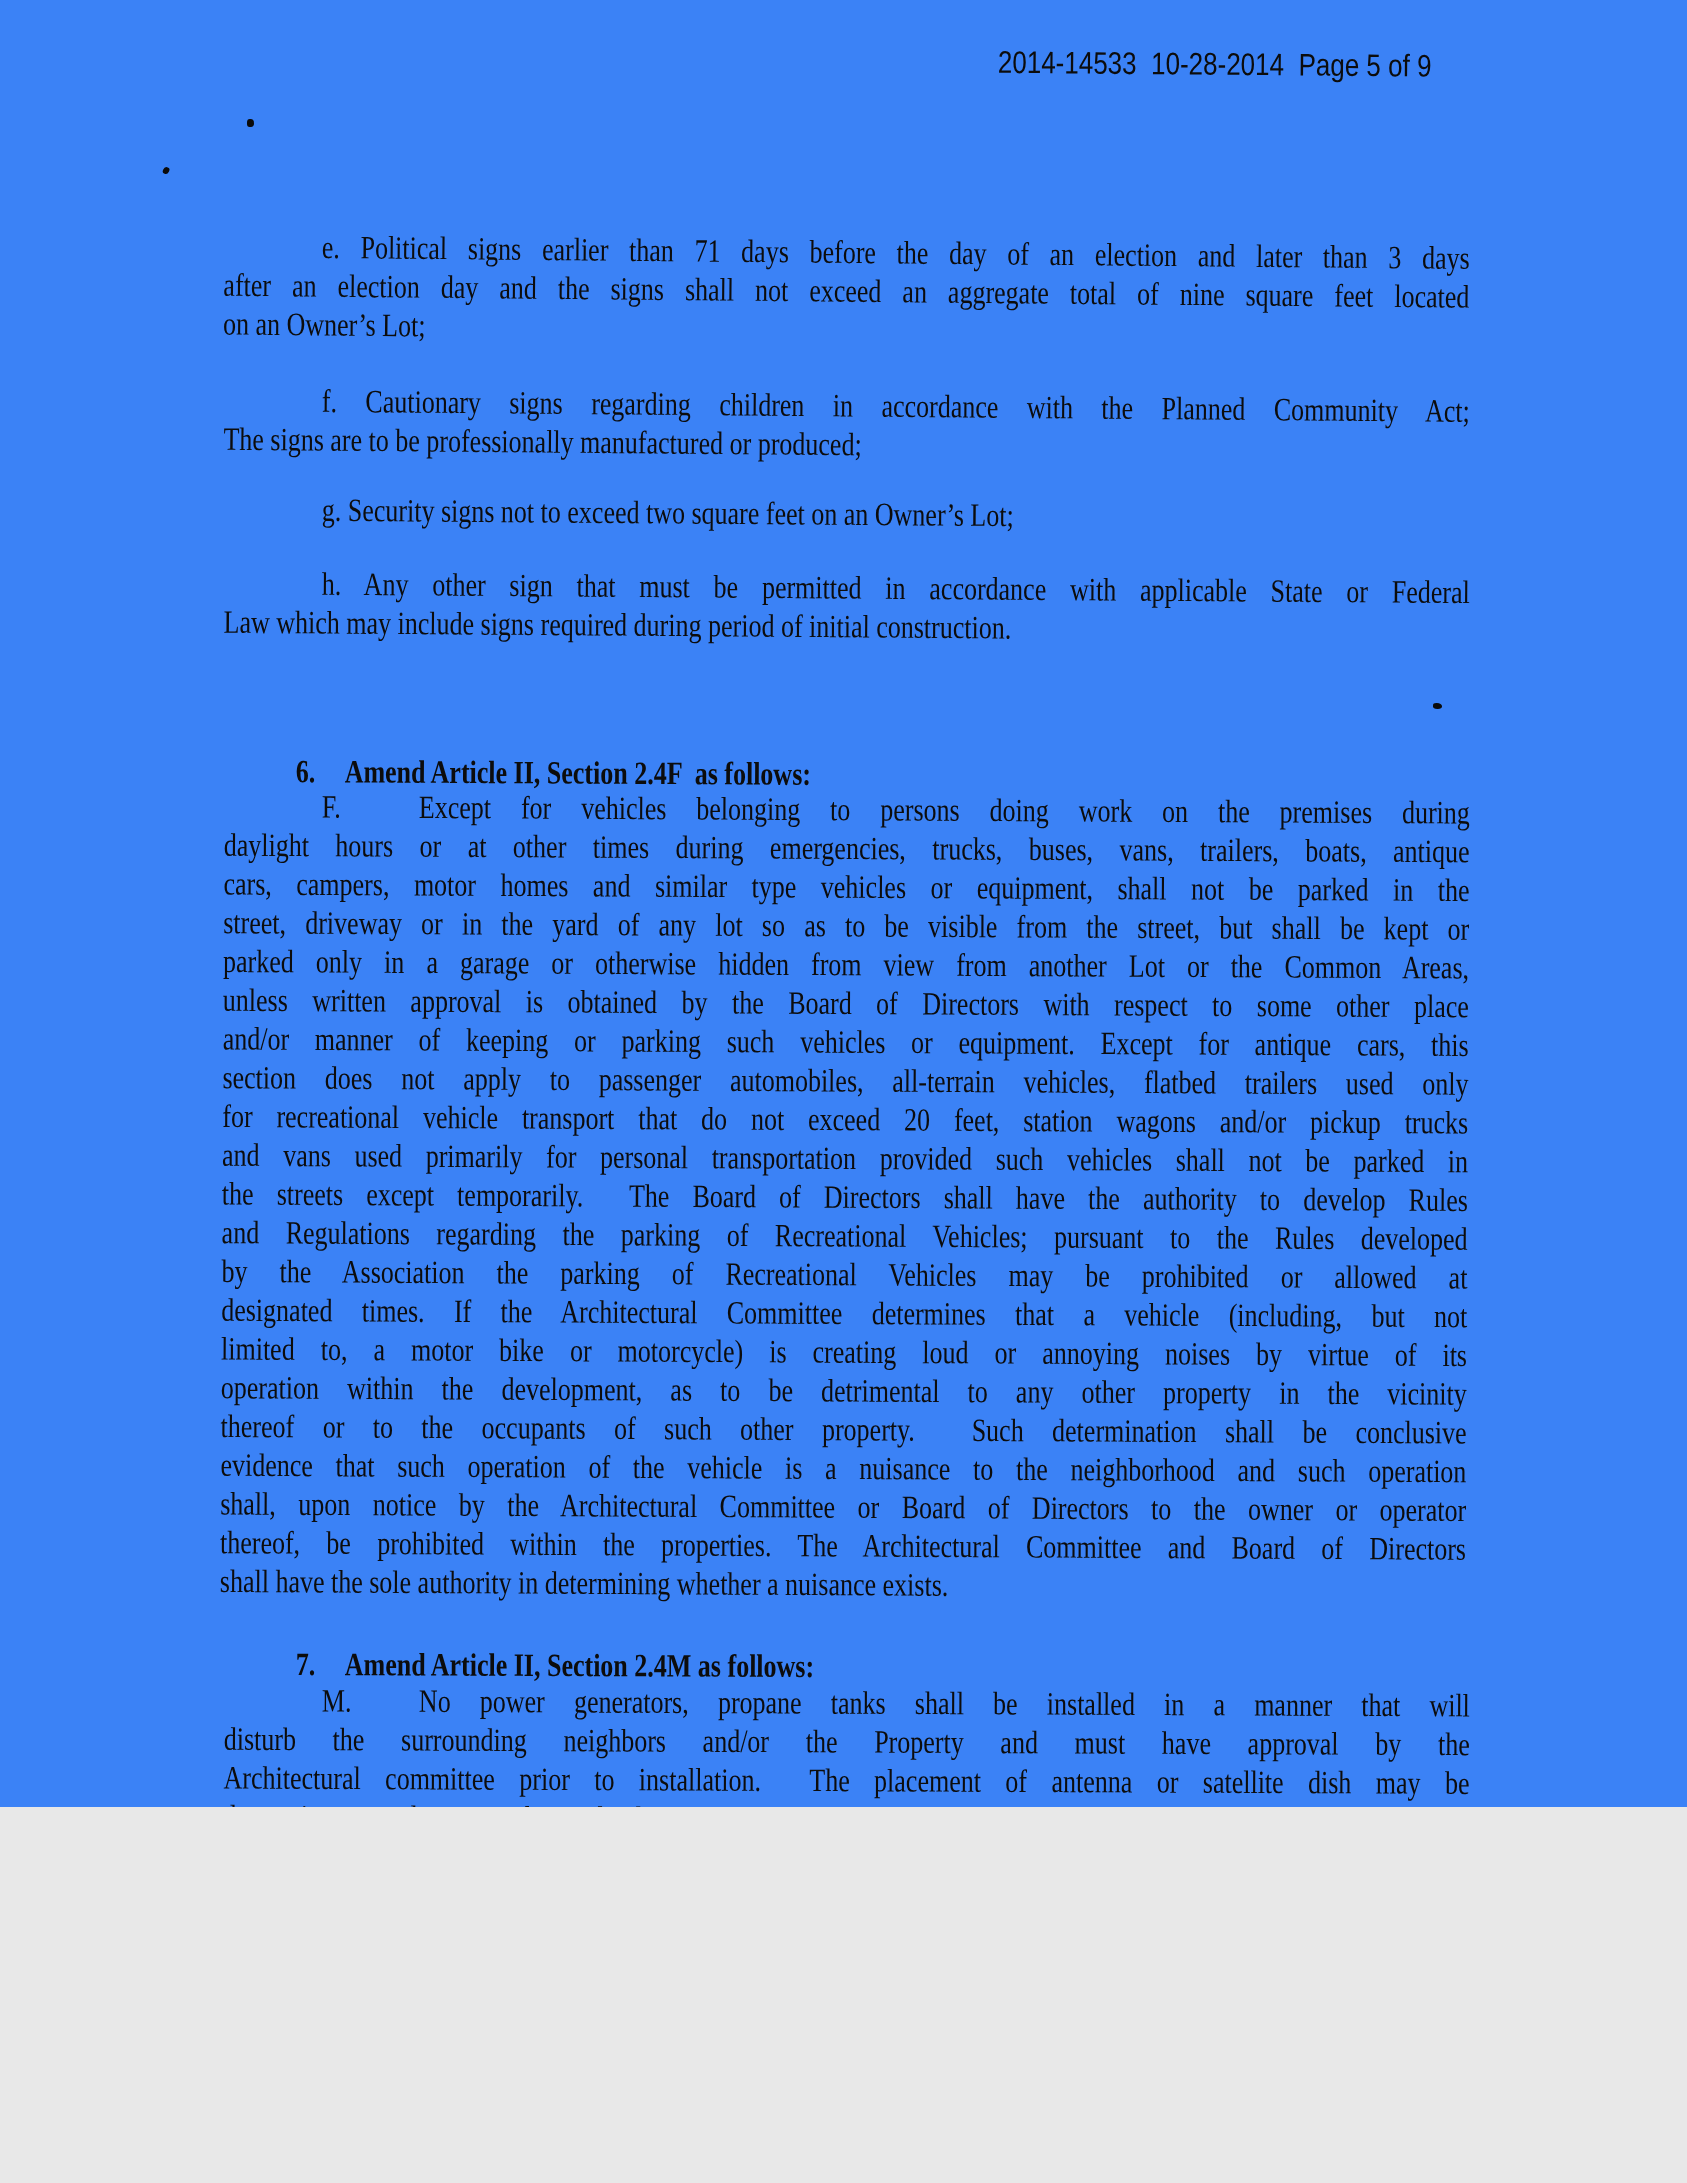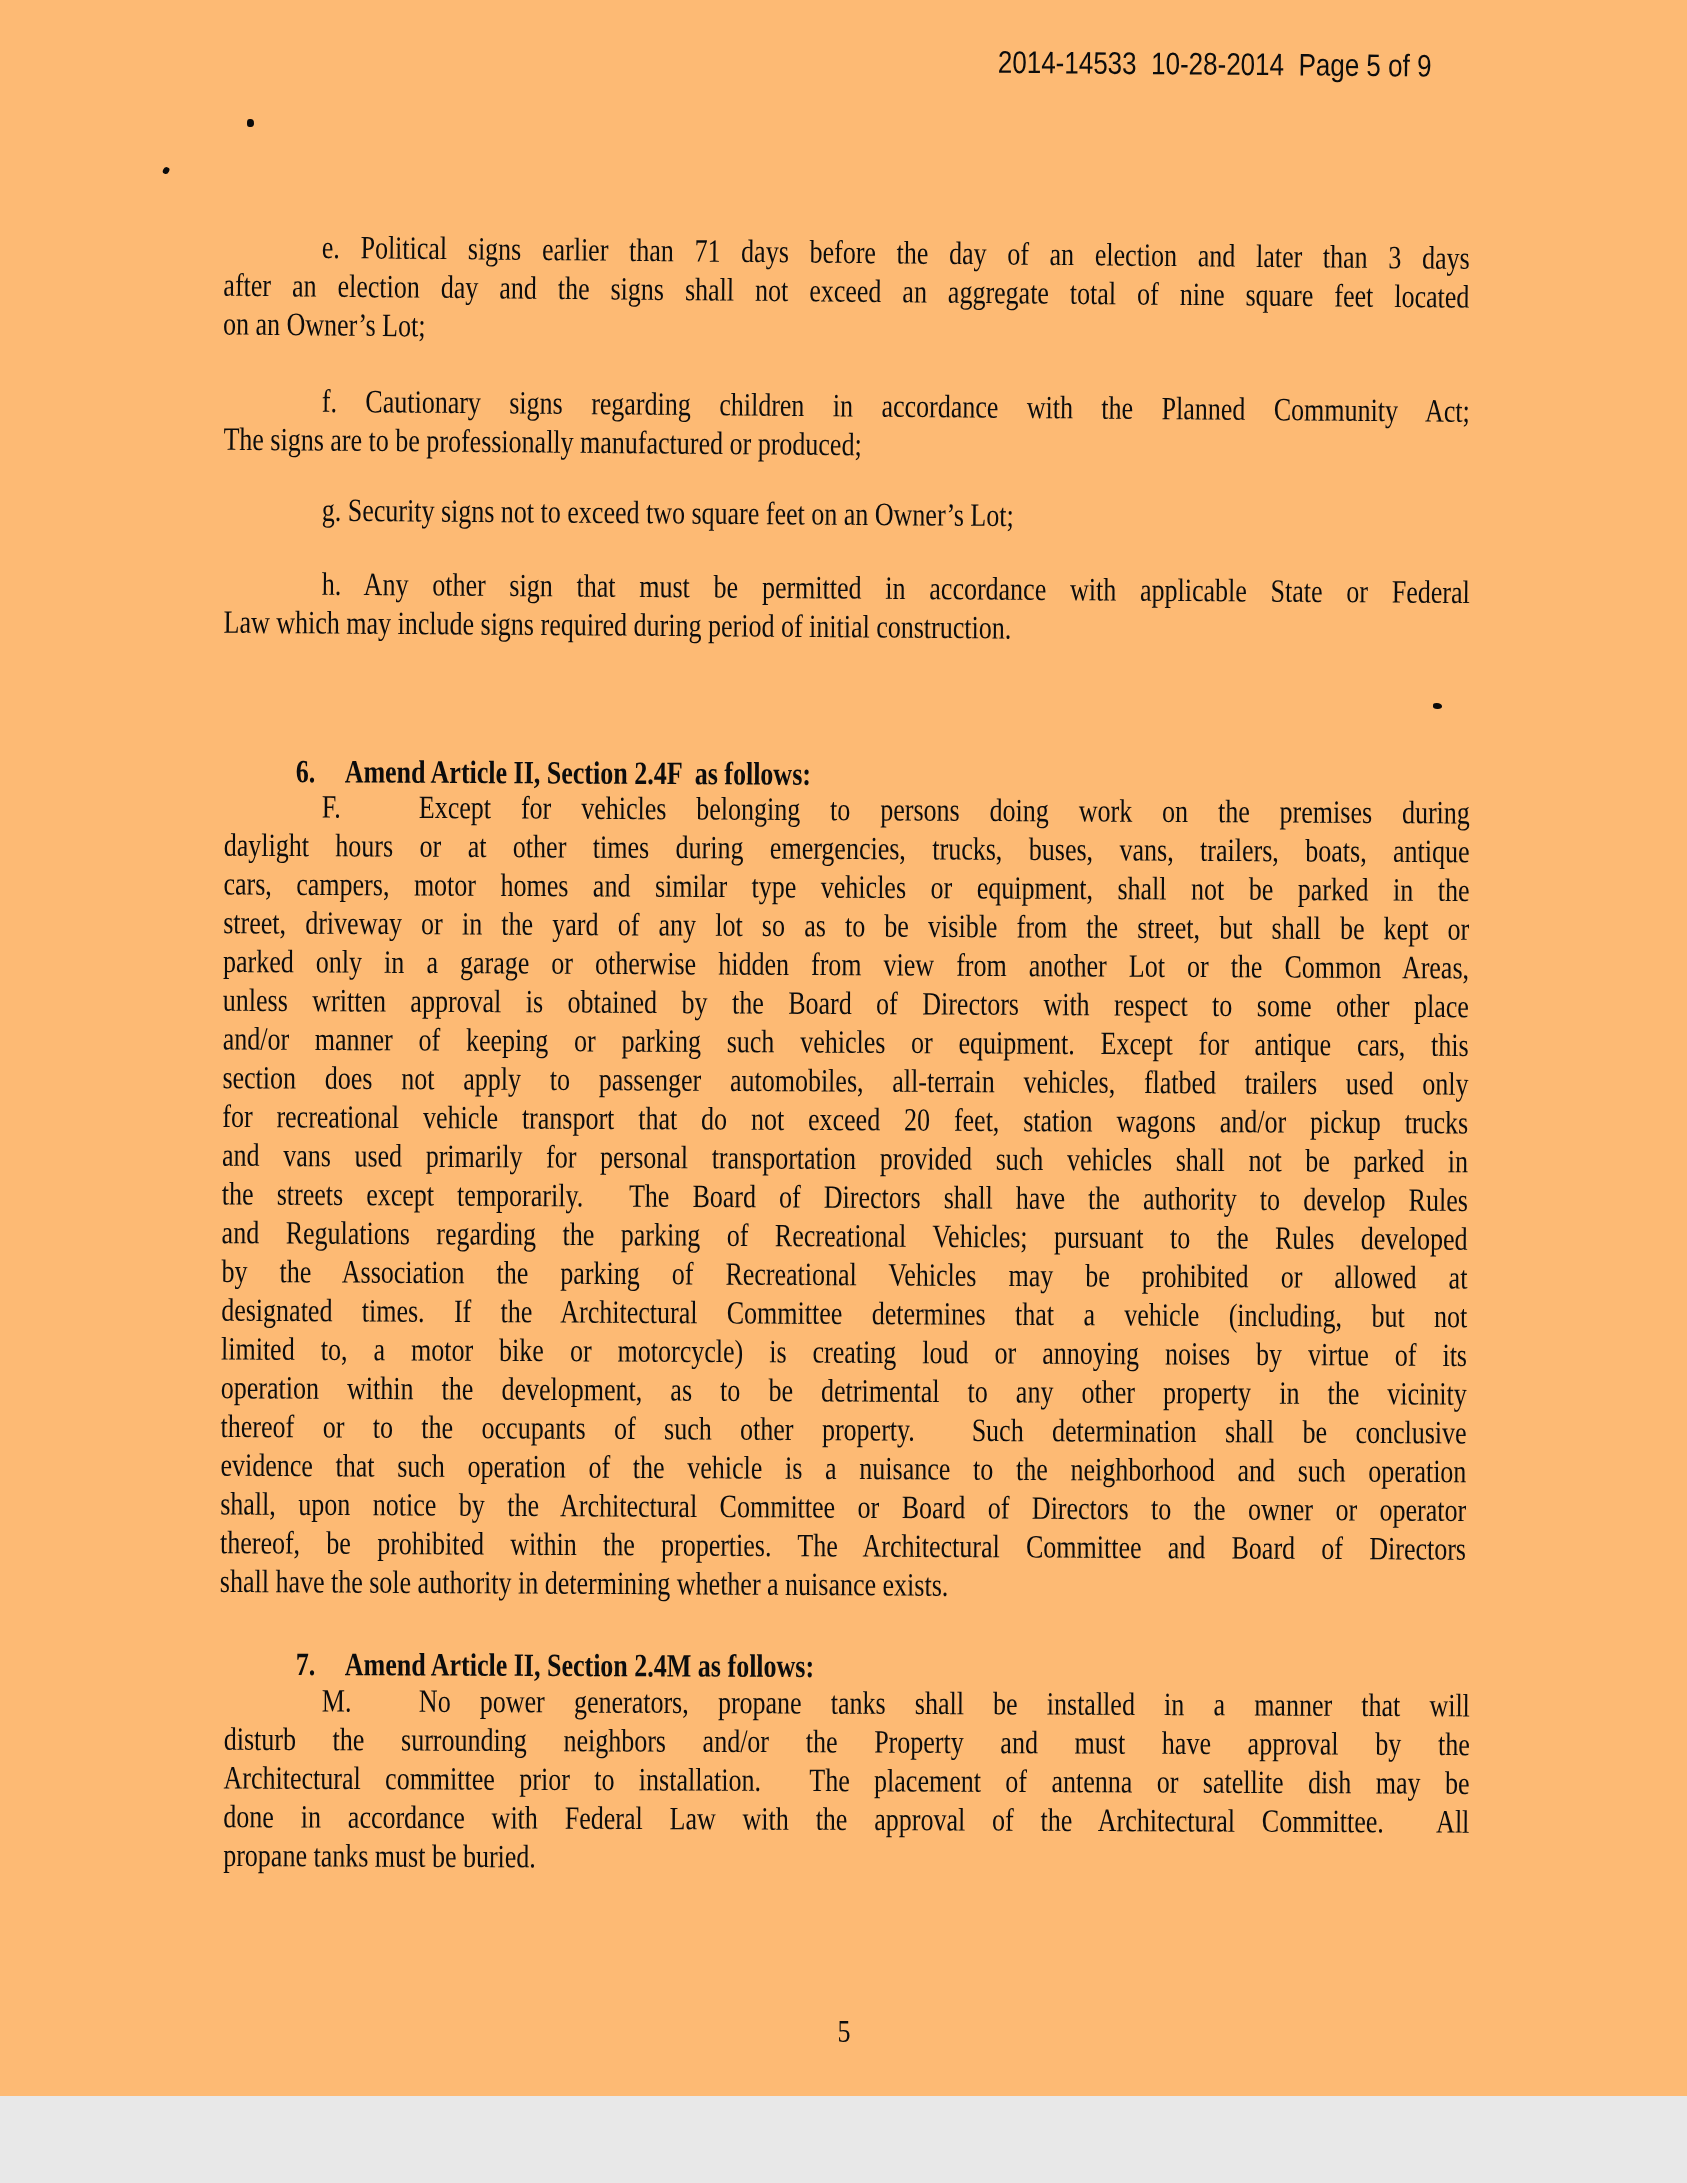--- a/index.html
+++ b/index.html
@@ -1,18 +1,18 @@
 <!DOCTYPE html>
 <html style="font-size:10.5px"><head>
 <meta charset="utf-8">
 <style>
   html,body { margin:0; padding:0; background:#e8e8e8; }
   .page {
-    position:relative; width:1688px; height:2096px;
-    background:#fdba74; overflow:hidden;
+    position:relative; width:1688px; height:1807px;
+    background:#3b82f6; overflow:hidden;
     color:#0c0c0c;
   }
   
   .block {
     position:absolute; left:224px; width:1246px;
     font-family:"Liberation Serif","DejaVu Serif",serif;
     font-size:26px; line-height:31px;
     transform-origin:0 0;
   }
   .line { white-space:pre-wrap; }

